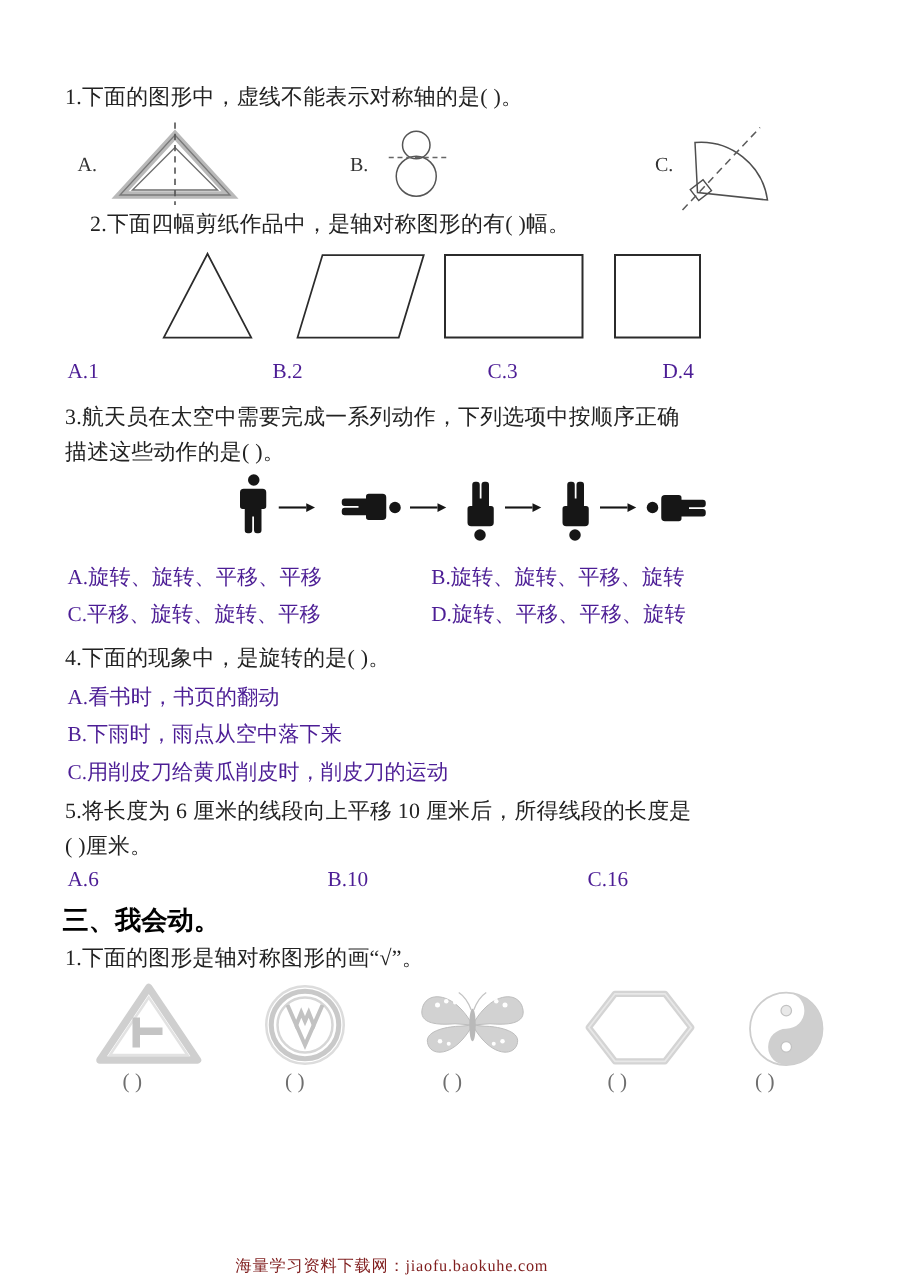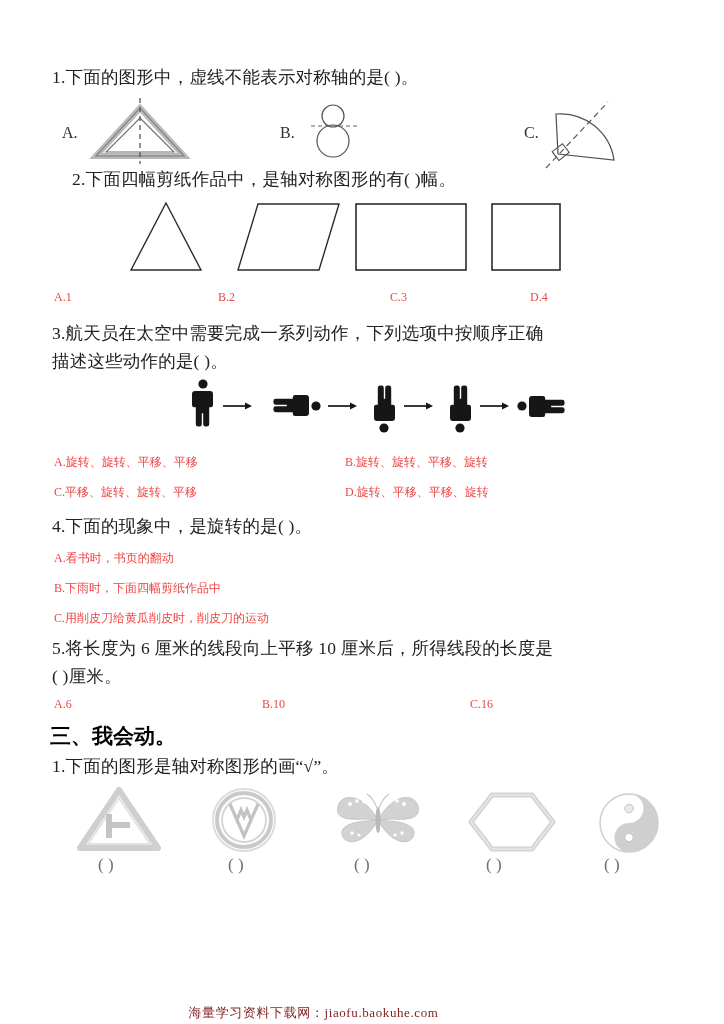--- a/index.html
+++ b/index.html
@@ -13,21 +13,21 @@
   .page { position: relative; width: 627px; height: 1024px; }
 
   .qline {
     position: absolute;
     font-size: 17.5px;
     line-height: 26px;
     letter-spacing: 0.2px;
     white-space: nowrap;
     color: #222;
   }
-  .opt { position: absolute; font-size: 12px; line-height: 24px; white-space: nowrap; color: #ef4444; }
+  .opt { position: absolute; font-size: 17px; line-height: 24px; white-space: nowrap; color: #4c1d95; }
   .optlabel { position: absolute; font-size: 16px; color: #333; }
 
   .sec-head {
     position: absolute;
     font-family: "DejaVu Sans", "Liberation Sans", sans-serif;
     font-weight: bold;
     font-size: 21px;
     color: #000;
     white-space: nowrap;
   }
@@ -173,21 +173,21 @@
     </svg>
   </div>
 
   <div class="opt" style="left:54px; top:450px;">A.旋转、旋转、平移、平移</div>
   <div class="opt" style="left:345px; top:450px;">B.旋转、旋转、平移、旋转</div>
   <div class="opt" style="left:54px; top:480px;">C.平移、旋转、旋转、平移</div>
   <div class="opt" style="left:345px; top:480px;">D.旋转、平移、平移、旋转</div>
 
   <div class="qline" style="left:52px; top:513px;">4.下面的现象中，是旋转的是(        )。</div>
   <div class="opt" style="left:54px; top:546px;">A.看书时，书页的翻动</div>
-  <div class="opt" style="left:54px; top:576px;">B.下雨时，下面四幅剪纸作品中</div>
+  <div class="opt" style="left:54px; top:576px;">B.下雨时，雨点从空中落下来</div>
   <div class="opt" style="left:54px; top:606px;">C.用削皮刀给黄瓜削皮时，削皮刀的运动</div>
 
   <div class="qline" style="left:52px; top:635px;">5.将长度为 6 厘米的线段向上平移 10  厘米后，所得线段的长度是</div>
   <div class="qline" style="left:52px; top:663px;">(        )厘米。</div>
 
   <div class="opt" style="left:54px; top:692px;">A.6</div>
   <div class="opt" style="left:262px; top:692px;">B.10</div>
   <div class="opt" style="left:470px; top:692px;">C.16</div>
 
   <div class="sec-head" style="left:50px; top:722px;">三、我会动。</div>

